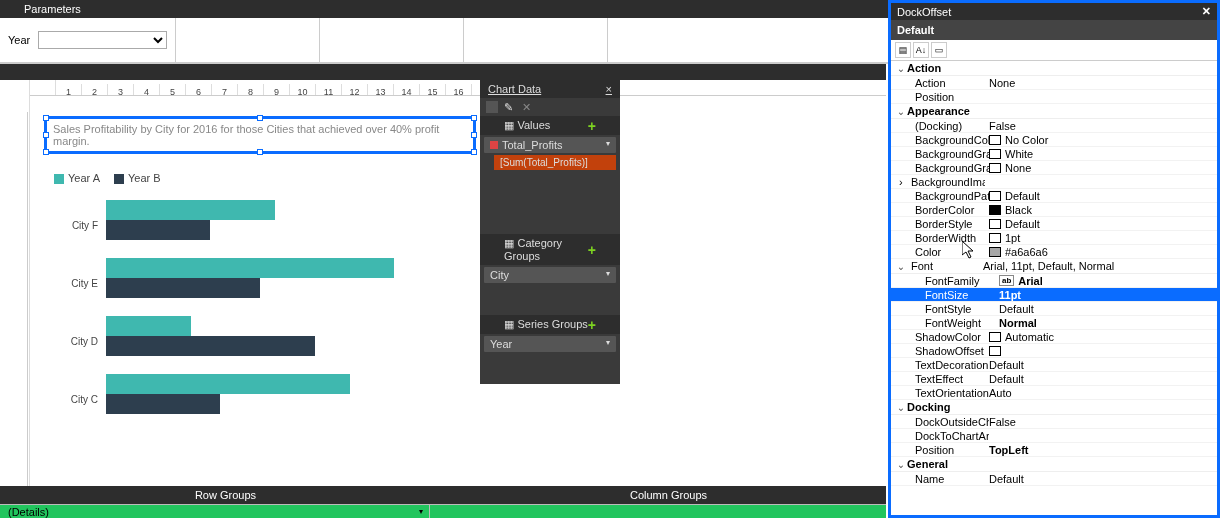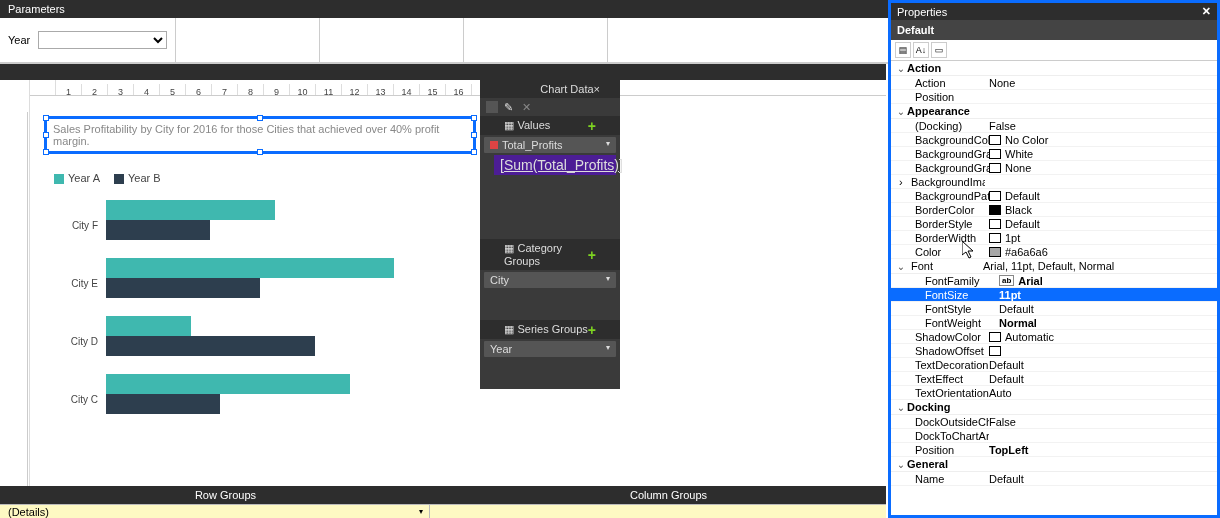--- a/index.html
+++ b/index.html
@@ -1,19 +1,19 @@
 <!DOCTYPE html>
 <html><head>
 <meta charset="utf-8">
 <style>
 * { box-sizing: border-box; margin: 0; padding: 0; font-family: "Segoe UI", Tahoma, sans-serif; font-size: 11px; }
 body { width: 1220px; height: 518px; background: #fff; position: relative; overflow: hidden; }
 
 
-.param-bar { position: absolute; top: 0; left: 0; right: 0; height: 18px; background: #2d2d2d; color: #fff; padding-left: 8px; line-height: 18px; }
+.param-bar { position: absolute; top: 0; left: 0; right: 0; height: 18px; background: #2d2d2d; color: #fff; padding-left: 24px; line-height: 18px; }
 .param-area { position: absolute; top: 18px; left: 0; right: 0; height: 46px; background: #fff; border-bottom: 1px solid #ccc; }
 .param-grid { display: flex; height: 100%; }
 .param-cell { border-right: 1px solid #ccc; border-bottom: 1px solid #ccc; height: 100%; display: flex; align-items: center; padding: 0 8px; }
 .param-cell.first { width: 176px; }
 .param-cell.other { width: 144px; }
 .param-cell.last { flex: 1; border-right: none; }
 .param-label { margin-right: 8px; }
 .param-select { width: 130px; height: 18px; border: 1px solid #aaa; background: #fff; }
 
 
@@ -41,37 +41,37 @@
 .navy { background: #2d3e4e; }
 
 .chart-area { position: absolute; top: 100px; left: 24px; width: 420px; height: 280px; }
 .ygroup { height: 58px; position: relative; }
 .ygroup .lbl { position: absolute; left: 0; top: 50%; transform: translateY(-50%); width: 44px; text-align: right; font-size: 10px; color: #444; }
 .ygroup .bars { position: absolute; left: 52px; top: 4px; right: 0; bottom: 4px; }
 .bar { height: 20px; }
 
 
 .chartdata { position: absolute; top: 80px; left: 480px; width: 140px; background: #3a3a3a; color: #ddd; }
-.chartdata .hdr { background: #2d2d2d; padding: 3px 20px; display: flex; align-items: center; justify-content: flex-end; }
+.chartdata .hdr { background: #2d2d2d; padding: 3px 8px; display: flex; align-items: center; justify-content: space-between; text-decoration: underline; }
 .chartdata .hdr .x { cursor: pointer; }
 .chartdata .tools { background: #3a3a3a; padding: 3px 6px; display: flex; gap: 6px; }
 .chartdata .tools span { width: 12px; height: 12px; display: inline-block; }
 .section-hdr { background: #2d2d2d; padding: 3px 24px; display: flex; justify-content: space-between; align-items: center; }
 .section-hdr .plus { color: #7ed321; font-weight: bold; font-size: 14px; line-height: 10px; }
 .pill { background: #555; margin: 2px 4px; padding: 2px 6px; border-radius: 1px; display: flex; justify-content: space-between; align-items: flex-start; font-size: 10px; }
 .pill .dd { font-size: 8px; }
 .pill .sq { width: 8px; height: 8px; background: #d44; margin-right: 4px; display: inline-block; }
-.subpill { background: #4c1d95; margin: 0 4px 4px 14px; padding: 2px 6px; font-size: 14px; text-decoration: underline; }
+.subpill { background: #c2410c; margin: 0 4px 4px 14px; padding: 2px 6px; font-size: 10px; }
 .spacer { height: 60px; }
 
 
 .bottom-bar { position: absolute; left: 0; bottom: 14px; width: 886px; height: 18px; background: #2d2d2d; color: #fff; display: flex; }
 .bottom-bar .half { width: 50%; padding-left: 8px; line-height: 18px; display: flex; align-items: center; flex-direction: column; }
 .bottom-bar .icon { width: 10px; height: 10px; margin-right: 4px; background: #888; display: inline-block; }
-.details-bar { position: absolute; left: 0; bottom: 0; width: 886px; height: 14px; background: #fef9c3; border-top: 1px solid #bbb; display: flex; }
+.details-bar { position: absolute; left: 0; bottom: 0; width: 886px; height: 14px; background: #22c55e; border-top: 1px solid #bbb; display: flex; }
 .details-bar .det { padding-left: 8px; line-height: 14px; font-size: 10px; border-right: 1px solid #bbb; width: 430px; display: flex; align-items: center; justify-content: space-between; padding-right: 6px; }
 .details-bar .det .dd { font-size: 8px; }
 
 
 .props { position: absolute; top: 0; right: 0; width: 332px; height: 518px; border: 3px solid #0a6cff; background: #fff; display: flex; flex-direction: column; }
 .props-hdr { background: #2d2d2d; color: #fff; padding: 2px 6px; display: flex; justify-content: space-between; align-items: center; }
 .props-hdr .close { cursor: pointer; font-weight: bold; }
 .props-sub { background: #444; color: #fff; padding: 4px 6px; font-weight: bold; }
 .props-tools { border-bottom: 1px solid #ccc; padding: 2px 4px; display: flex; gap: 2px; }
 .props-tools span { width: 16px; height: 16px; border: 1px solid #ccc; display: inline-flex; align-items: center; justify-content: center; font-size: 9px; }
@@ -214,21 +214,21 @@
 </div>
 <div class="details-bar">
   <div class="det">
       <span>(Details)</span>
       <span class="dd">▾</span>
     </div>
 </div>
 
 <div class="props">
   <div class="props-hdr">
-    <span>Properties</span>
+    <span>DockOffset</span>
     <span class="close">✕</span>
   </div>
   <div class="props-sub">Default</div>
   <div class="props-tools">
     <span>▤</span>
     <span>A↓</span>
     <span>▭</span>
   </div>
   <div class="props-body" id="props-body">
       <div class="cat-row">

